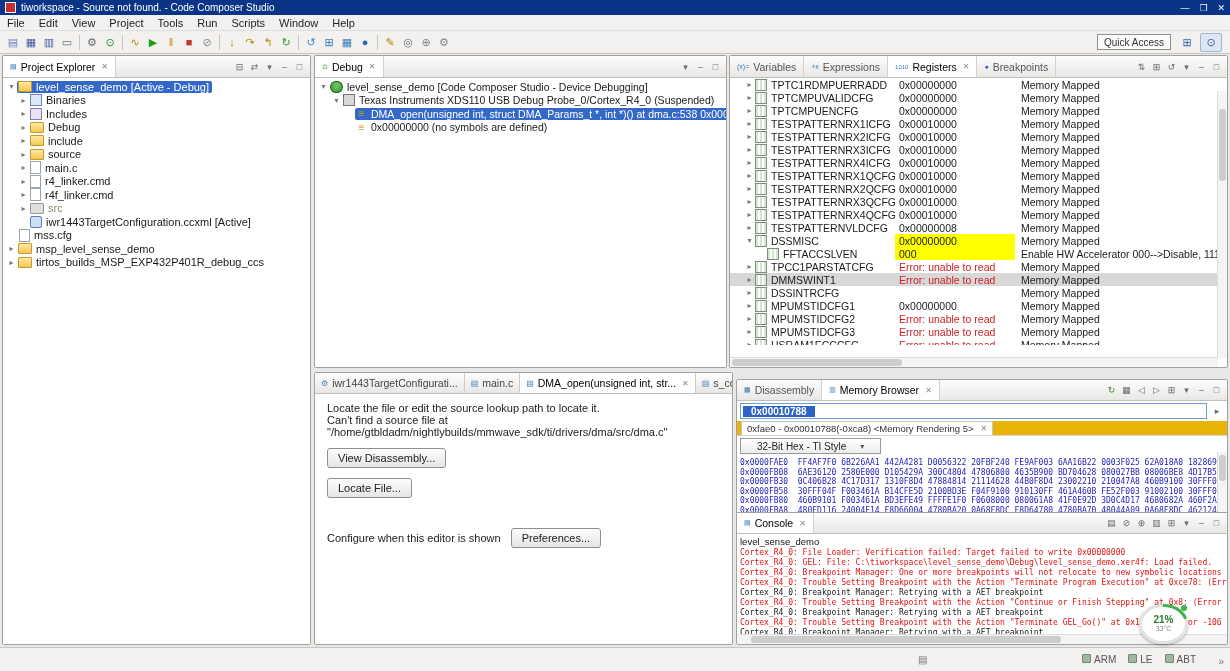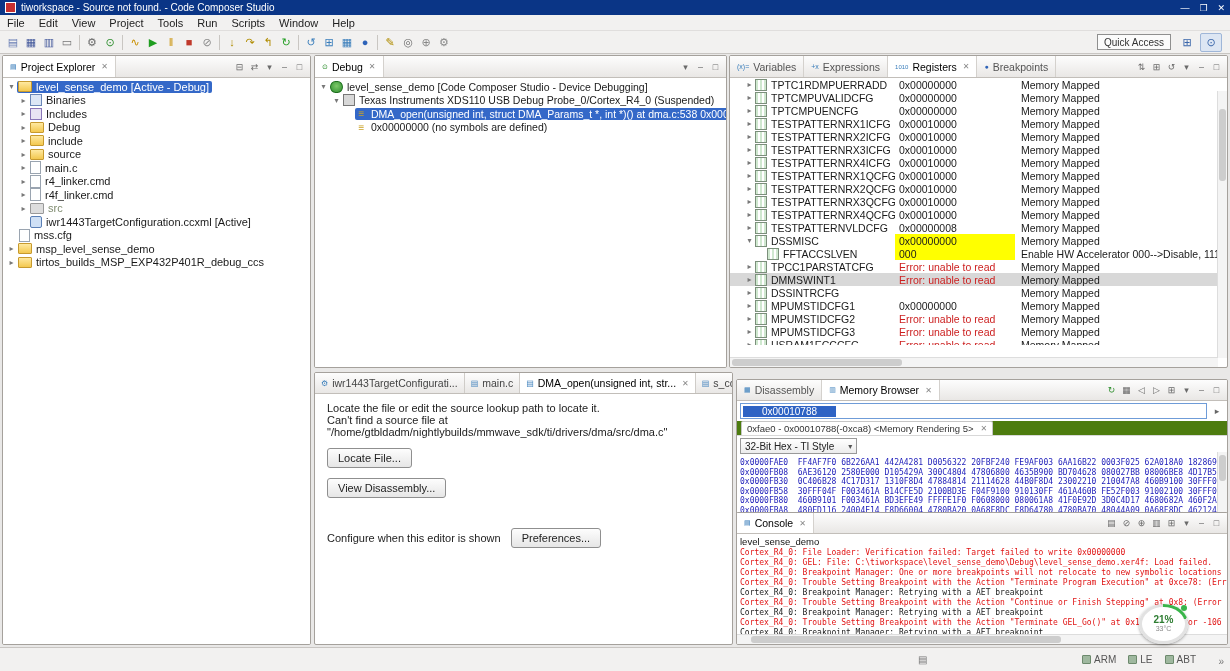--- a/index.html
+++ b/index.html
@@ -63,43 +63,43 @@
   .etab{display:flex;align-items:center;gap:4px;padding:0 6px;height:100%;border-right:1px solid #cfccc8;}
   .etab.active{background:#fff;color:#000;}
   .eti{font-size:8px;color:#3a7ebb;}
   .ebody{padding:6px 12px;font-size:11px;color:#222;}
   .btn{display:inline-block;background:linear-gradient(#fdfdfd,#e6e6e6);border:1px solid #8f8f8f;border-radius:3px;padding:3px 10px;font-size:11px;color:#222;}
   .btnrow{margin-top:10px;}
   .cfgline{margin-top:30px;display:flex;align-items:center;gap:10px;}
   
   .addr-row{height:18px;display:flex;align-items:center;padding:1px 3px;gap:3px;}
   .addr-input{flex:1;height:14px;border:1px solid #6f9cd8;background:#fff;display:flex;align-items:center;padding:0 2px;font-size:10px;}
-  .addr-sel{background:#2e63c4;color:#fff;padding:0 19px;}
+  .addr-sel{background:#2e63c4;color:#fff;padding:0 8px;font-weight:bold;}
   .addr-go{font-size:9px;color:#666;width:14px;text-align:center;}
-  .rtab-row{height:14px;background:#4d7c0f;border-bottom:1px solid #d8d8d8;display:flex;align-items:flex-end;font-size:9.5px;padding-left:4px;color:#333;}
+  .rtab-row{height:14px;background:#eab308;border-bottom:1px solid #d8d8d8;display:flex;align-items:flex-end;font-size:9.5px;padding-left:4px;color:#333;}
   .rtab{background:#fff;border:1px solid #c6c6c6;border-bottom:none;border-radius:2px 2px 0 0;padding:0 5px;display:flex;gap:5px;align-items:center;height:13px;}
   .fmt-row{height:18px;display:flex;align-items:center;padding:1px 3px;}
-  .fmt-select{border:1px solid #999;height:14px;display:flex;align-items:center;font-size:10px;padding:0 4px;gap:14px;background:linear-gradient(#fff,#ececec);color:#222;}
+  .fmt-select{border:1px solid #999;height:14px;display:flex;align-items:center;font-size:10px;padding:0 16px;gap:14px;background:linear-gradient(#fff,#ececec);color:#222;}
   .hex{padding:2px 0 0 3px;}
   .mline{font-family:"DejaVu Sans Mono",monospace;font-size:8px;line-height:9.6px;color:#2323bb;white-space:pre;overflow:hidden;}
   
   .console-proc{font-size:9.5px;color:#111;margin:2px 0 1px 3px;}
   .cline{font-family:"DejaVu Sans Mono",monospace;font-size:8px;line-height:10px;white-space:pre;overflow:hidden;padding-left:3px;}
   .cerr{color:#e01414;}
   .cok{color:#222;}
   
   .hsb{position:absolute;height:9px;background:#f4f4f4;border-top:1px solid #ddd;}
   .hsbt{position:absolute;top:1px;bottom:1px;background:#cdcdcd;border-radius:3px;}
   .vsb{position:absolute;width:9px;background:#f4f4f4;border-left:1px solid #ddd;}
   .vsbt{position:absolute;left:1px;right:1px;background:#cdcdcd;border-radius:3px;}
   
   .statusbar{position:absolute;bottom:0;left:0;right:0;height:23px;background:#f2f1f0;border-top:1px solid #c8c5c2;display:flex;align-items:center;font-size:10px;color:#555;}
   .kbic{position:absolute;left:918px;font-size:10px;color:#777;}
   .status-right{margin-left:auto;display:flex;align-items:center;gap:12px;margin-right:34px;}
-  .seg{display:flex;align-items:center;gap:3px;}
+  .seg{display:flex;align-items:flex-start;gap:3px;}
   .segic{width:7px;height:7px;background:#9fb89f;border:1px solid #6d8a6d;border-radius:1px;}
   .overflowic{position:absolute;right:6px;bottom:4px;font-size:10px;color:#777;}
   
   .gauge{position:absolute;left:1139px;top:604px;width:49px;height:40px;border-radius:50%;
     background:conic-gradient(#39b54a 0 76deg,#e2e2e2 76deg 360deg);box-shadow:0 1px 3px rgba(0,0,0,.35);z-index:60;}
   .gauge::after{content:"";position:absolute;right:1px;top:1px;width:6px;height:6px;border-radius:50%;background:#39b54a;}
   .gauge-inner{position:absolute;inset:3px;background:#fff;border-radius:50%;display:flex;flex-direction:column;align-items:center;justify-content:center;}
   .gauge-pct{font-size:10px;font-weight:bold;color:#2e7d32;line-height:10px;}
   .gauge-temp{font-size:7px;color:#888;line-height:8px;}
 </style>
@@ -576,22 +576,22 @@
       </span>
       <span class="etab">
         <span class="eti">▤</span>
         <span>s_cos.c</span>
       </span>
 
     </div>
     <div class="ebody">
       <div style="margin-top:2px;">Locate the file or edit the source lookup path to locate it.</div>
       <div>Can't find a source file at "/home/gtbldadm/nightlybuilds/mmwave_sdk/ti/drivers/dma/src/dma.c"</div>
+      <div class="btnrow"><span class="btn">View Disassembly...</span></div>
       <div class="btnrow"><span class="btn">Locate File...</span></div>
-      <div class="btnrow"><span class="btn">View Disassembly...</span></div>
       <div class="cfgline">
         <span>Configure when this editor is shown</span>
         <span class="btn">Preferences...</span>
       </div>
     </div>
   </div>
 
   <div class="panel" style="left:736px;top:319px;width:492px;height:137px;margin-top:7px;">
     <div class="phdr" style="height:20px;">
       <span class="vtab">

